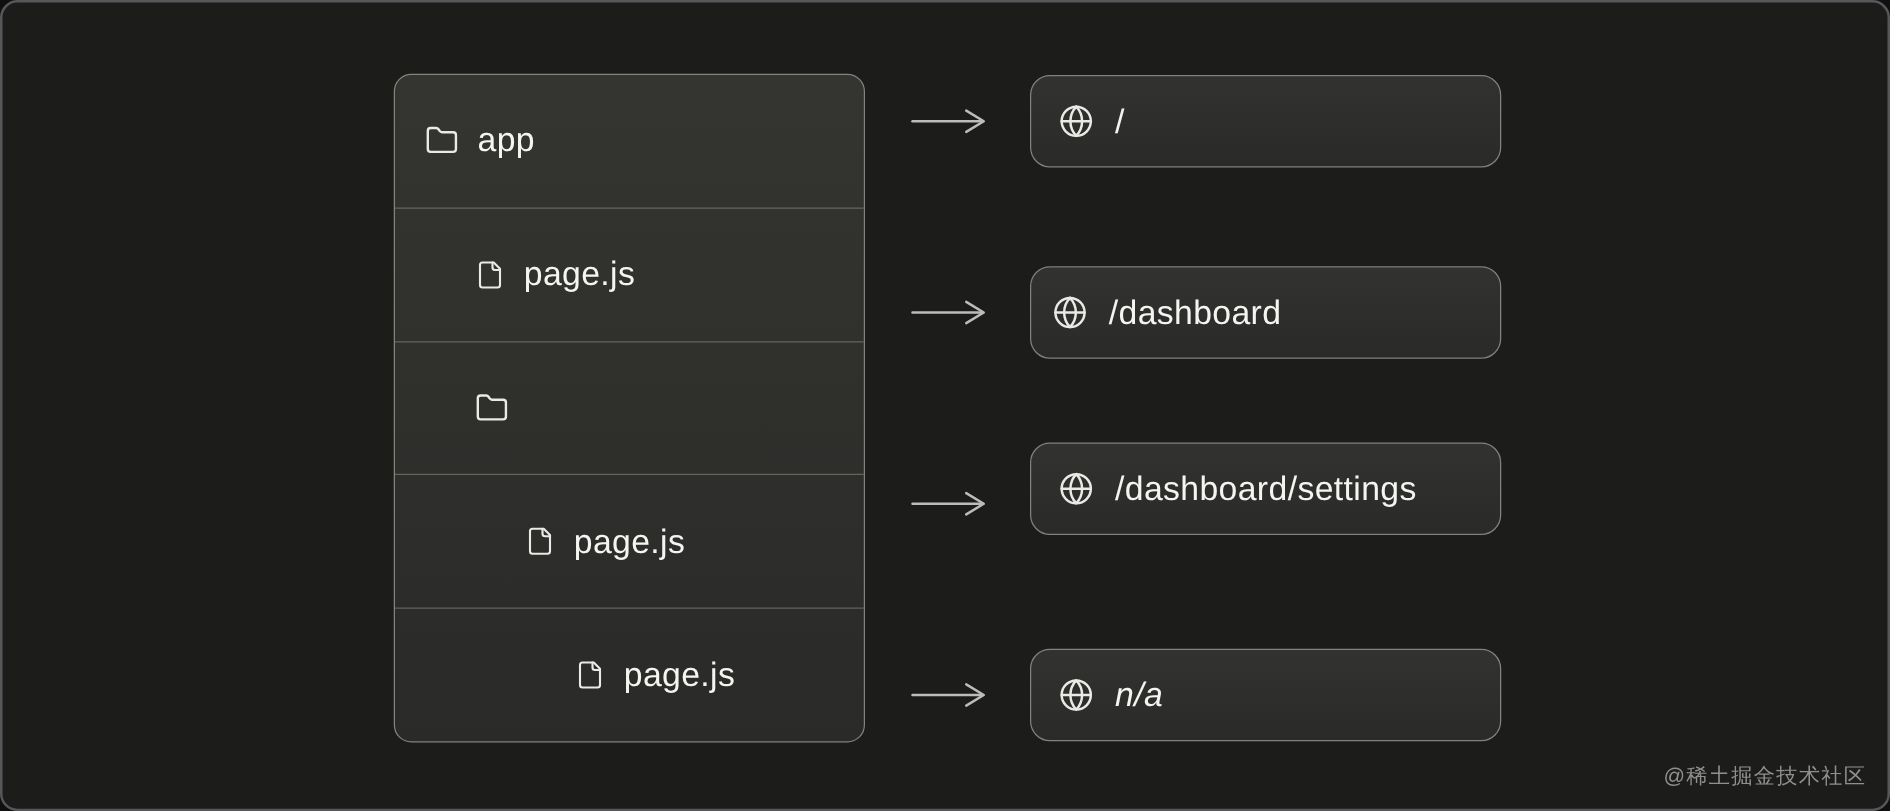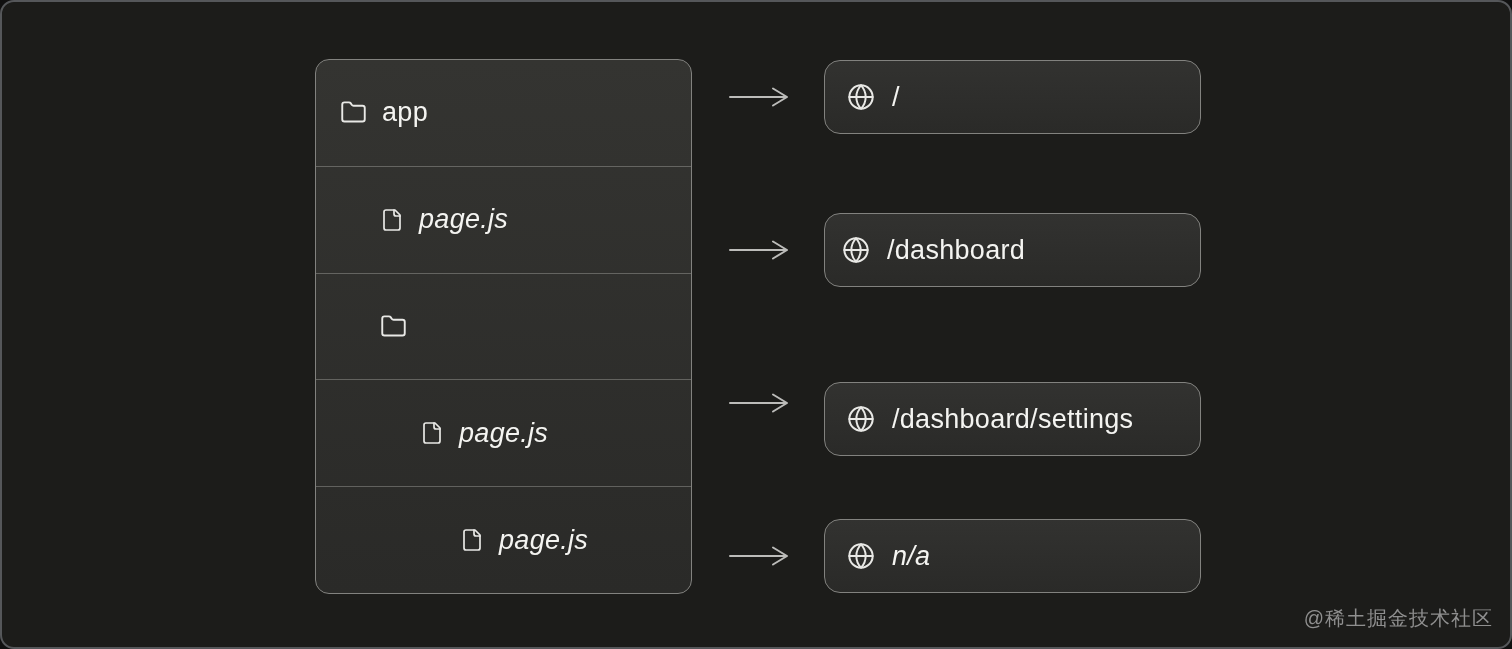--- a/index.html
+++ b/index.html
@@ -35,21 +35,20 @@
     overflow: hidden;
   }
   .tree-row {
     flex: 1;
     display: flex;
     align-items: center;
     box-sizing: border-box;
   }
   .tree-row + .tree-row {
     border-top: 1px solid rgba(222, 222, 216, 0.30);
-    font-style: italic;
   }
   .lvl0 { padding-left: 24px; }
   .lvl1 { padding-left: 64px; }
   .lvl2 { padding-left: 104px; }
   .lvl3 { padding-left: 144px; }
 
   .tree-label, .route-label {
     color: #f4f4f1;
     font-size: 27px;
     letter-spacing: 0.3px;
@@ -89,30 +88,30 @@
     border: 1px solid #82827f;
     border-radius: 16px;
     background: linear-gradient(180deg, #323230 0%, #2a2a28 100%);
     display: flex;
     align-items: center;
     padding-left: 22px;
   }
   .route-box .route-label { margin-left: 17px; }
   .route-1 { top: 58px; }
   .route-2 { top: 211px; padding-left: 17px; }
-  .route-3 { top: 380px; }
+  .route-3 { top: 352px; }
   .route-4 { top: 517px; font-style: italic; }
 
   
   .watermark {
     position: absolute;
     right: 17px;
     bottom: 15px;
     color: #8f8f8f;
-    font-size: 20px;
+    font-size: 17px;
     letter-spacing: 1px;
   }
 </style>
 </head>
 <body>
 
 <div class="canvas">
 
   <div class="tree-panel">
 

